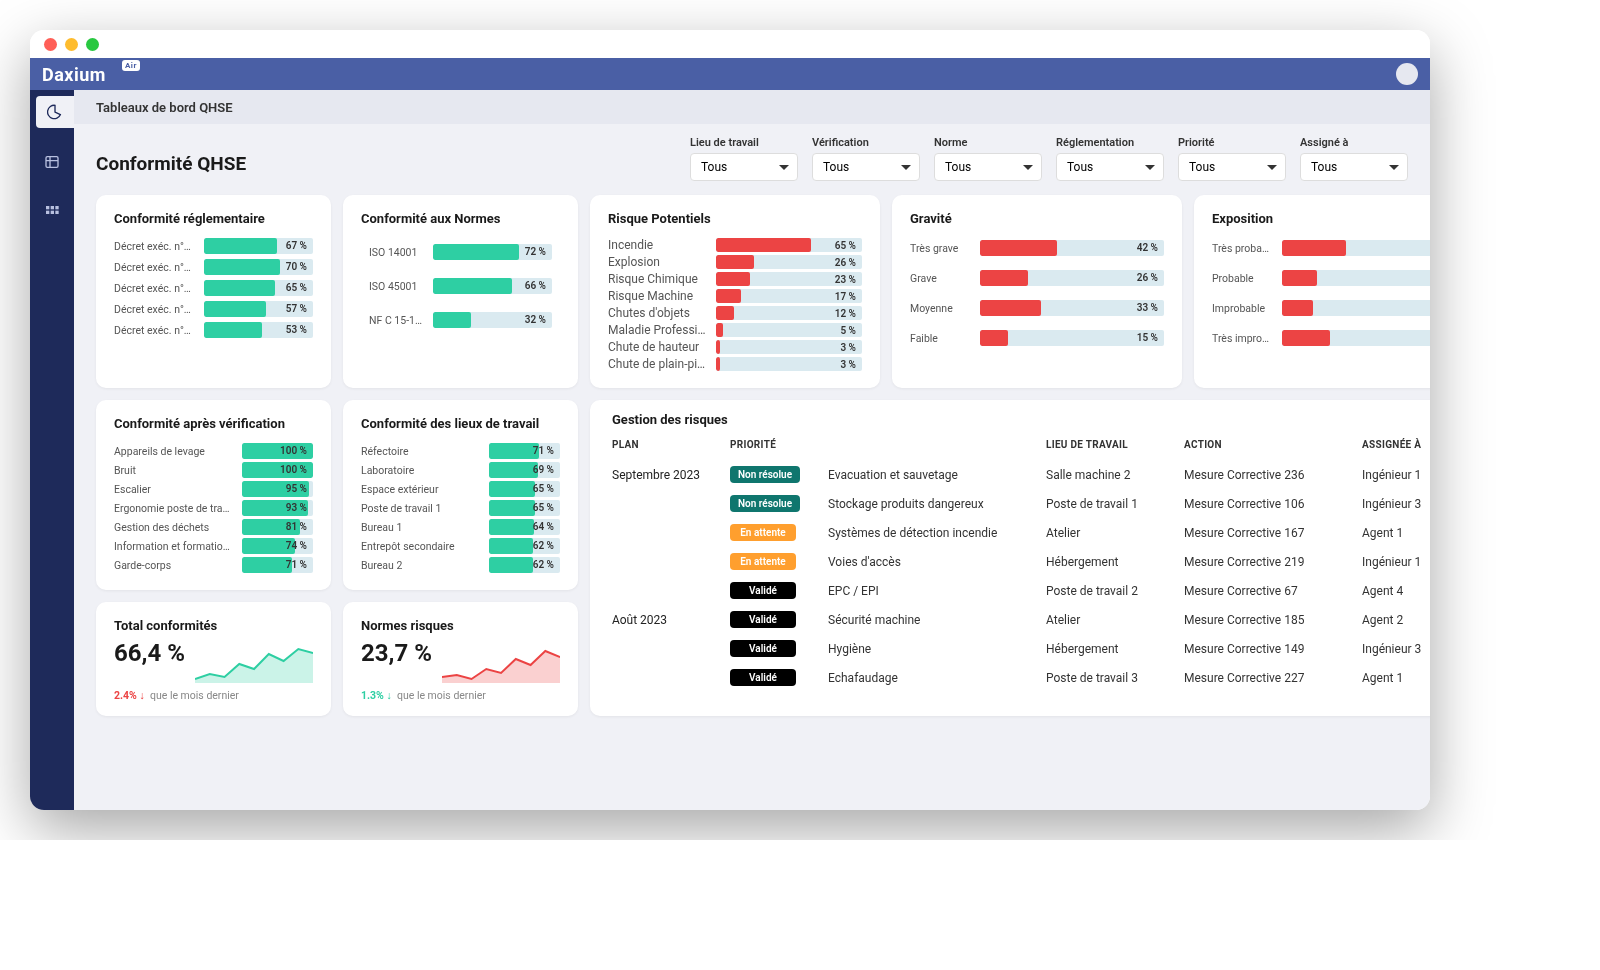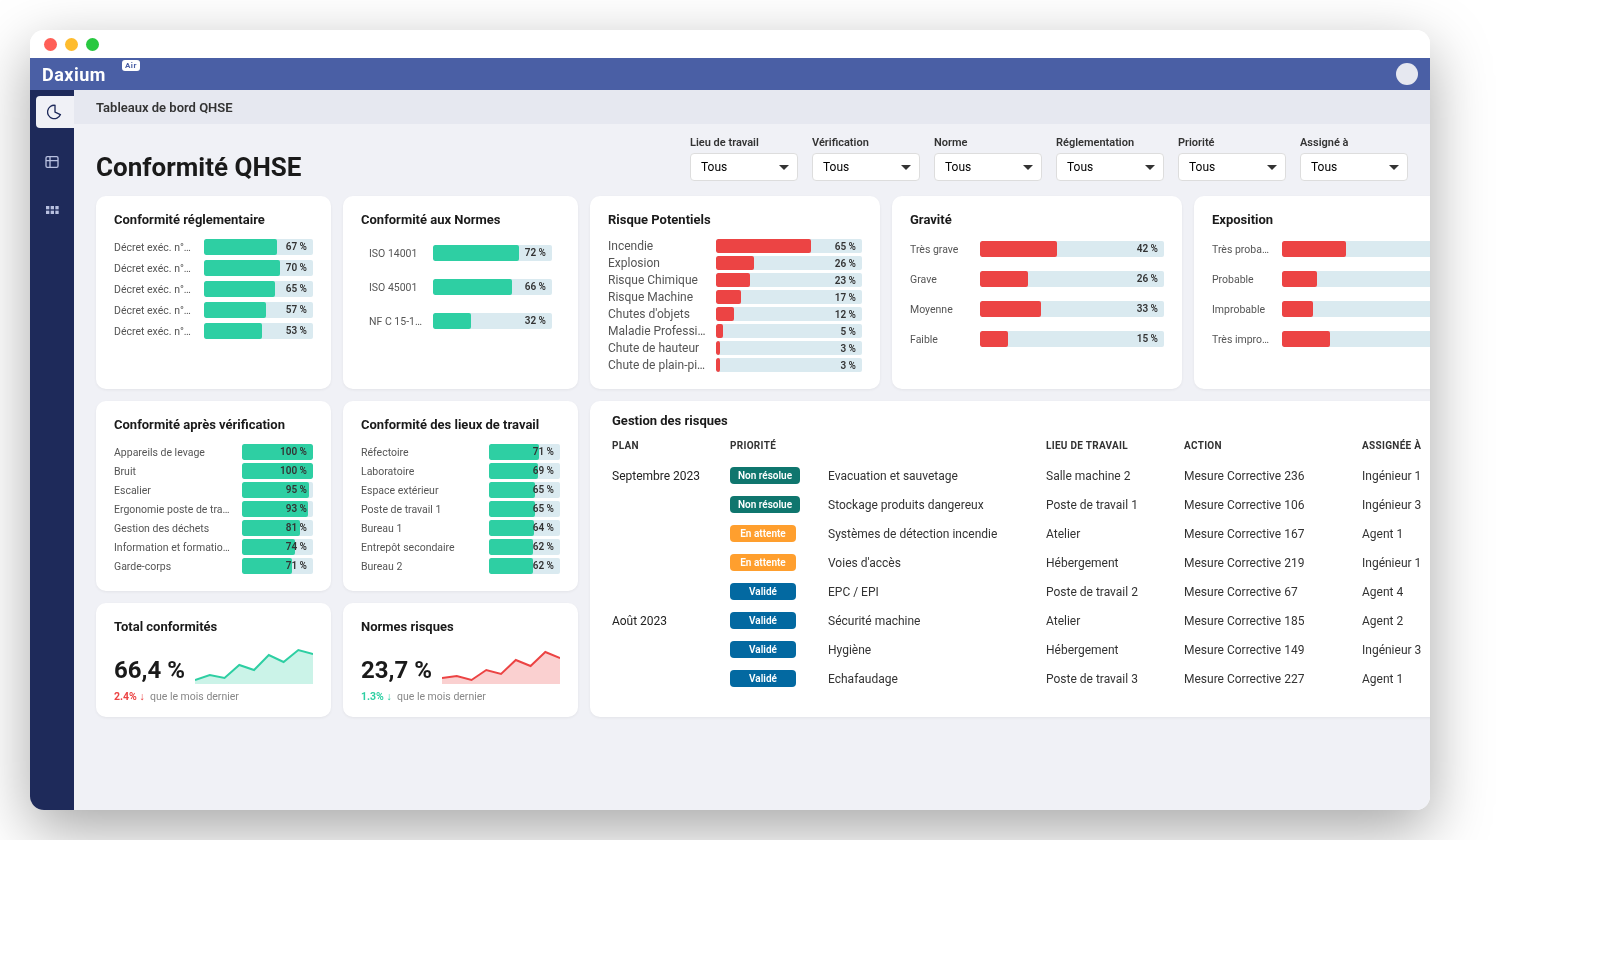--- a/index.html
+++ b/index.html
@@ -14,21 +14,21 @@
 .avatar{width:22px;height:22px;border-radius:50%;background:#e6e8f0;display:inline-block}
 .shell{display:flex;height:calc(100% - 60px)}
 .sidebar{width:44px;background:#1e2a5a;display:flex;flex-direction:column;align-items:center;padding-top:6px;gap:18px}
 .sidebar-item{width:44px;height:32px;display:flex;align-items:center;justify-content:center;color:#b8c0e0;cursor:pointer}
 .sidebar-item.active{background:#f0f1f6;color:#1e2a5a;border-radius:4px 0 0 4px;margin-left:6px;width:38px}
 .sidebar-item svg{width:16px;height:16px}
 .main{flex:1;background:#f0f1f6;display:flex;flex-direction:column;overflow:hidden}
 .crumb{height:34px;background:#e6e8f0;display:flex;align-items:center;padding:0 22px;font-size:13px;font-weight:600;color:#333}
 .content{flex:1;padding:12px 22px;overflow:auto}
 .header-row{display:flex;align-items:flex-start;gap:20px;margin-bottom:14px}
-.page-title{font-size:26px;font-weight:700;color:#1a1a1a;white-space:nowrap;padding-top:16px}
+.page-title{font-size:19px;font-weight:700;color:#1a1a1a;white-space:nowrap;padding-top:16px}
 .filters{display:flex;gap:14px;margin-left:auto}
 .filter{display:flex;flex-direction:column;gap:4px}
 .filter-label{font-size:11px;font-weight:600;color:#333}
 .select{position:relative;background:#fff;border:1px solid #ddd;border-radius:4px;height:28px;width:108px;padding:0 24px 0 10px;font-size:12px;display:flex;align-items:center;cursor:pointer}
 .select:after{content:"";position:absolute;right:8px;top:11px;border-left:5px solid transparent;border-right:5px solid transparent;border-top:5px solid #333}
 .layout{display:grid;grid-template-columns:235px 235px 1fr;gap:12px}
 .card{background:#fff;border-radius:10px;padding:16px 18px 14px;box-shadow:0 1px 3px rgba(0,0,0,.06)}
 .card-title{font-size:13px;font-weight:700;color:#1a1a1a;margin-bottom:12px}
 .bar-row{display:flex;align-items:center;gap:8px;margin:5px 0;font-size:10.5px;color:#555}
 .bar-label{width:82px;white-space:nowrap;overflow:hidden;text-overflow:ellipsis}
@@ -41,31 +41,31 @@
 .risques .bar-row{margin:3px 0}
 .risques .bar-label{width:100px;font-size:12px}
 .risques .bar-track{height:14px}
 .gravite .bar-row,.expo .bar-row{margin:14px 0}
 .gravite .bar-label,.expo .bar-label{width:62px}
 .verif .bar-row,.lieux .bar-row{margin:3px 0}
 .verif .bar-label,.lieux .bar-label{width:120px}
 .row-right-top{display:grid;grid-template-columns:1fr 1fr 1fr;gap:12px}
 .kpi{display:flex;flex-direction:column;gap:6px}
 .kpi-title{font-size:13px;font-weight:700;color:#1a1a1a}
-.kpi-body{display:flex;align-items:flex-end;gap:10px}
+.kpi-body{display:flex;align-items:flex-start;gap:10px}
 .kpi-num{font-size:24px;font-weight:700;color:#1a1a1a}
 .kpi-spark{flex:1;height:44px}
 .kpi-footer{font-size:10.5px;color:#888}
 .kpi-delta{font-weight:700}
 .delta-red{color:#ec4444}.delta-green{color:#2ecfa3}
 .table-card{padding:12px 22px}
 .table-header{display:grid;grid-template-columns:110px 90px 210px 130px 170px 100px;gap:8px;font-size:10px;font-weight:700;color:#333;letter-spacing:.3px;margin-bottom:10px}
 .table-row{display:grid;grid-template-columns:110px 90px 210px 130px 170px 100px;gap:8px;font-size:12px;color:#333;align-items:center;padding:6px 0}
 .badge{display:inline-block;padding:3px 8px;border-radius:4px;font-size:10px;color:#fff;font-weight:600;text-align:center;min-width:66px}
-.b-red{background:#0f766e}.b-orange{background:#ff9f2e}.b-green{background:#0369a1}
+.b-red{background:#0f766e}.b-orange{background:#ff9f2e}.b-green{background:#000000}
 .plan-cell{font-size:12px;color:#222}
 </style>
 </head>
 <body>
 
 <div class="window">
   <div class="titlebar">
     <span class="trafficlight tl-red"></span>
     <span class="trafficlight tl-amber"></span>
     <span class="trafficlight tl-green"></span>

